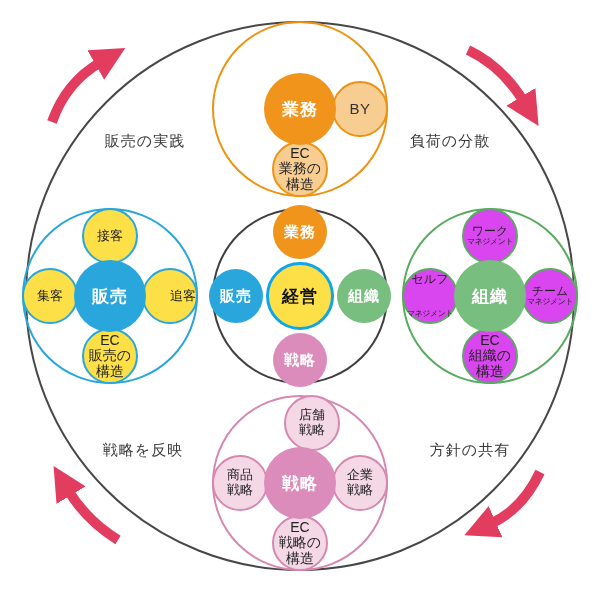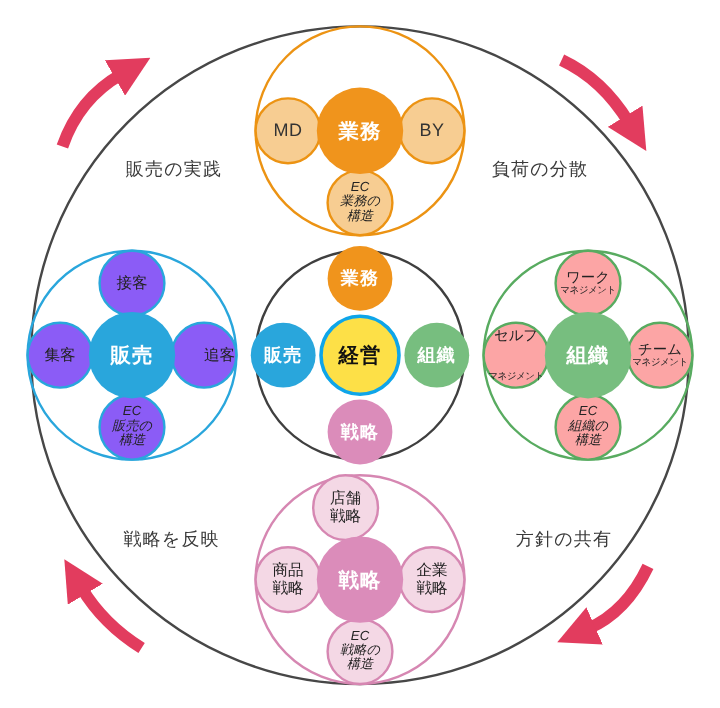--- a/index.html
+++ b/index.html
@@ -18,35 +18,35 @@
     text-align:center;
   }
   .ring{position:absolute;border-radius:50%;box-sizing:border-box;width:176px;height:176px;border:2.5px solid;background:transparent;}
 
   
   .ring.orange{border-color:#EC9313;}
   .solid.orange{background:#F0941C;}
   .sat.orange{background:#F7CD92;border-color:#EC9313;}
   .ring.blue{border-color:#29A6DC;}
   .solid.blue{background:#29A6DC;}
-  .sat.blue{background:#8b5cf6;border-color:#29A6DC;}
+  .sat.blue{background:#fde047;border-color:#29A6DC;}
   .ring.green{border-color:#58AB60;}
   .solid.green{background:#77BE7F;}
-  .sat.green{background:#fca5a5;border-color:#58AB60;}
+  .sat.green{background:#d946ef;border-color:#58AB60;}
   .ring.pink{border-color:#D687B2;}
   .solid.pink{background:#DB8CBA;}
   .sat.pink{background:#F4D8E5;border-color:#D687B2;}
 
   .solid{width:72px;height:72px;color:#ffffff;font-weight:bold;font-size:17px;letter-spacing:1px;}
   .sat{width:56px;height:56px;border:2px solid;color:#222222;font-size:13px;}
   .sat .l{display:block;line-height:1.12;}
   .sat.latin .l1{font-size:15px;letter-spacing:0.5px;color:#333;}
   .sat.mgmt .l1{font-size:12px;}
   .sat.mgmt .l2{font-size:8px;letter-spacing:-0.5px;}
-  .sat.ec .l{font-size:11px;line-height:1.08;font-style:italic;}
+  .sat.ec .l{font-size:14px;line-height:1.08;}
 
   
   .inner{width:54px;height:54px;color:#ffffff;font-weight:bold;font-size:15px;letter-spacing:1px;}
   .in-t{left:273px;top:205px;background:#F0941C;}
   .in-l{left:209px;top:269px;background:#29A6DC;}
   .in-r{left:337px;top:269px;background:#77BE7F;}
   .in-b{left:273px;top:333px;background:#DB8CBA;}
 
   #mid-ring{left:212px;top:208px;width:176px;height:176px;border:2px solid #3F3F3F;border-radius:50%;position:absolute;box-sizing:border-box;}
   #center-circle{left:266px;top:262px;width:68px;height:68px;border:3px solid #0ea5e9;background:#fde047;color:#111111;font-weight:bold;font-size:17px;letter-spacing:1px;}
@@ -68,21 +68,21 @@
   
   .rc-ring{left:402px;top:208px;}
   .rc-solid{left:454px;top:260px;}
   .rc-st{left:462px;top:208px;}
   .rc-sl{left:402px;top:268px;gap:24px;}
   .rc-sr{left:522px;top:268px;}
   .rc-sb{left:462px;top:328px;}
   
   .bc-ring{left:212px;top:395px;}
   .bc-solid{left:264px;top:447px;}
-  .bc-st{left:260px;top:395px;font-family:Liberation Serif, serif;}
+  .bc-st{left:284px;top:395px;font-family:Liberation Serif, serif;}
   .bc-sl{left:212px;top:455px;}
   .bc-sr{left:332px;top:455px;}
   .bc-sb{left:272px;top:515px;}
 
   .corner-label{
     position:absolute;transform:translate(-50%,-50%);
     font-size:15px;color:#3A3A3A;white-space:nowrap;letter-spacing:1px;
   }
   .cl-tl{left:145px;top:141px;}
   .cl-tr{left:450px;top:141px;}
@@ -113,23 +113,20 @@
   <div class="corner-label cl-br">方針の共有</div>
 
   <div id="mid-ring"></div>
   <div class="circle inner in-t">業務</div>
   <div class="circle inner in-l">販売</div>
   <div class="circle inner in-r">組織</div>
   <div class="circle inner in-b">戦略</div>
   <div class="circle" id="center-circle">経営</div>
 
   <div class="ring orange tc-ring"></div>
-  <div class="circle sat orange latin tc-sl">
-    <span class="l l1">MD</span>
-  </div>
   <div class="circle sat orange latin tc-sr">
     <span class="l l1">BY</span>
   </div>
   <div class="circle sat orange ec tc-sb">
     <span class="l l1">EC</span>
     <span class="l l2">業務の</span>
     <span class="l l3">構造</span>
   </div>
   <div class="circle solid orange tc-solid">業務</div>
 

